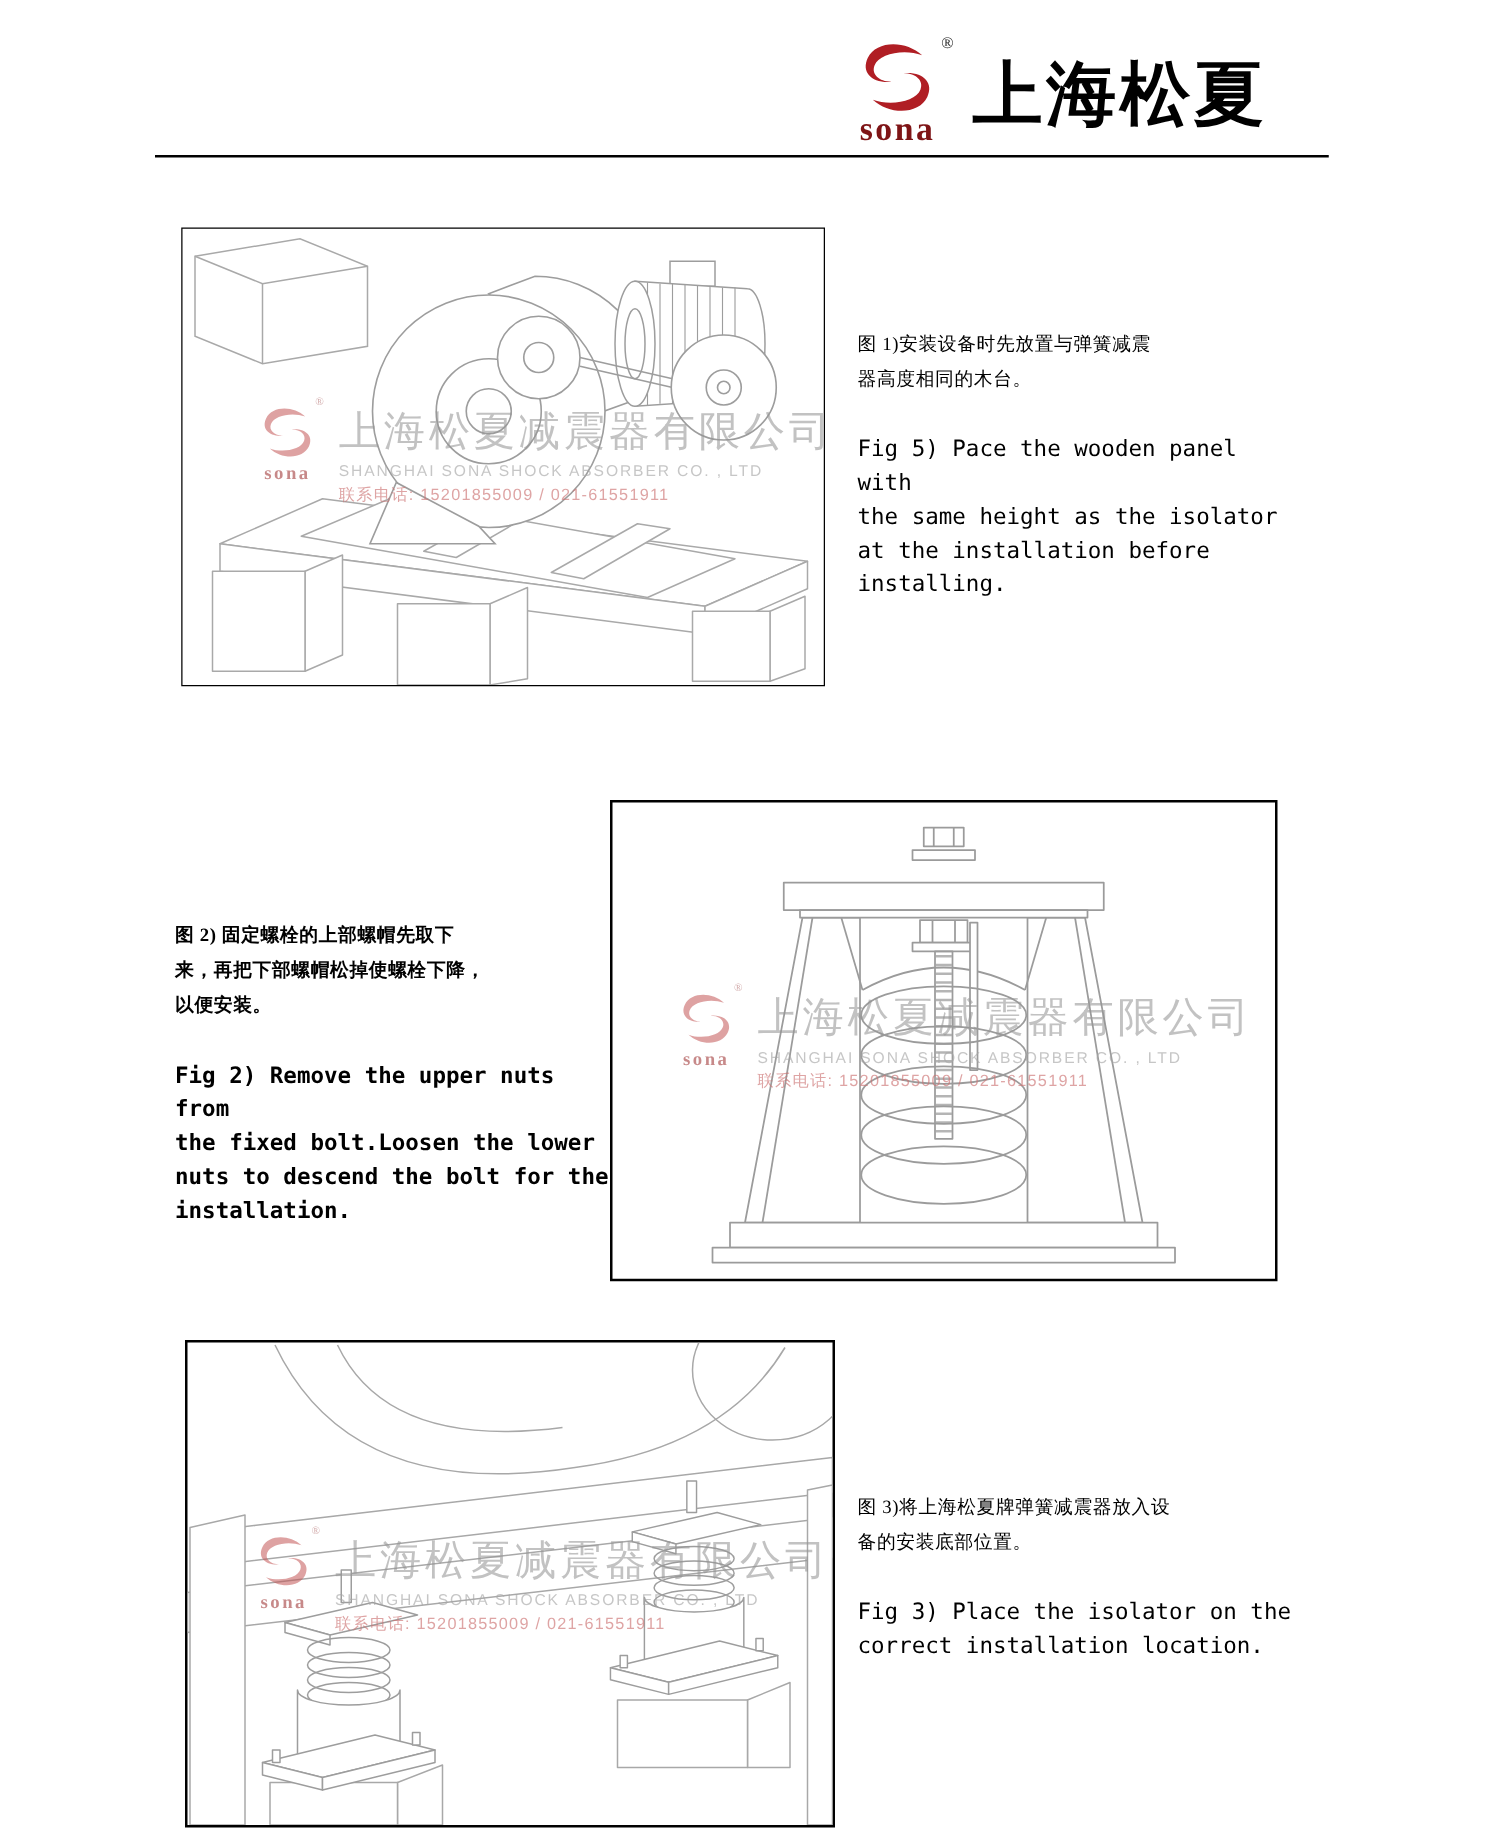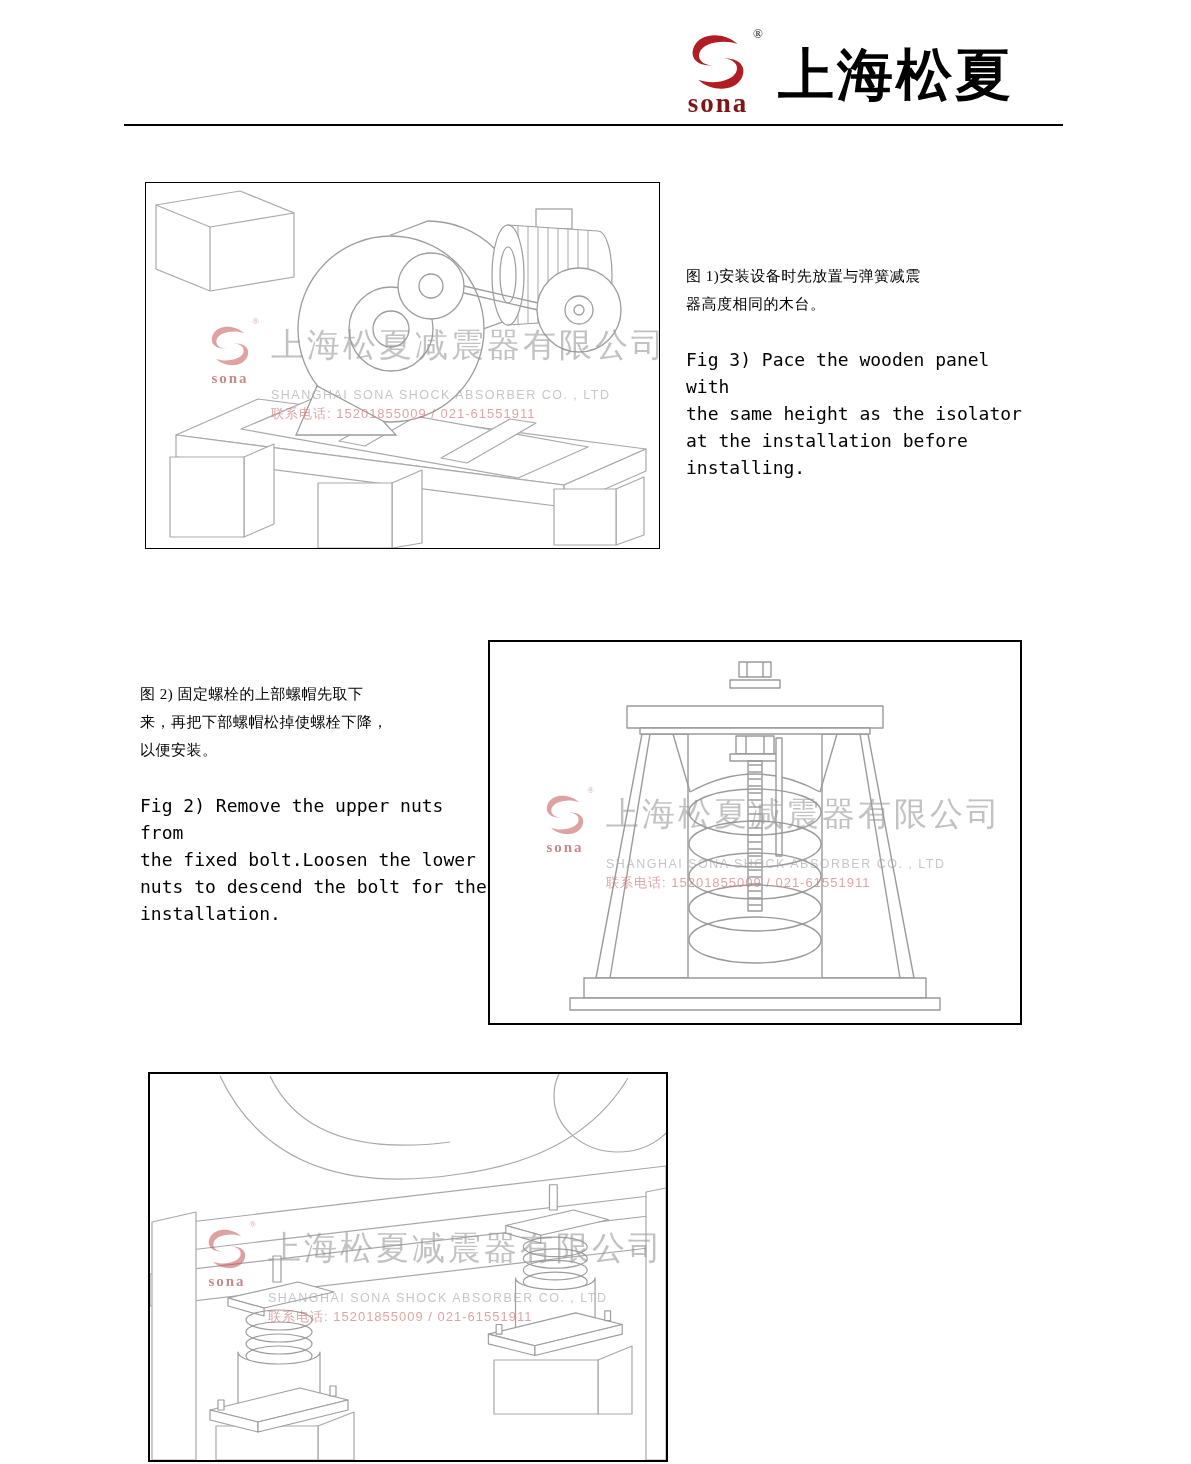--- a/index.html
+++ b/index.html
@@ -25,36 +25,36 @@
 
   
   .watermark{position:absolute;display:flex;gap:12px;align-items:flex-start;z-index:5;pointer-events:none;}
   .wm-badge{position:relative;width:58px;flex:0 0 auto;text-align:center;}
   .wm-badge svg{width:50px;height:46px;color:rgba(195,85,85,.55);}
   .wm-word{font-family:"Liberation Serif",serif;font-weight:bold;font-size:15px;
            color:rgba(165,65,65,.62);letter-spacing:2px;margin-top:-3px;}
   .wm-reg{position:absolute;top:-7px;right:0;font-size:9px;color:rgba(170,95,95,.55);}
   .wm-cn{font-size:33px;letter-spacing:3px;color:rgba(150,150,150,.58);white-space:nowrap;
          font-family:Liberation Mono, monospace;}
-  .wm-en{font-size:12.5px;letter-spacing:1.5px;color:rgba(168,168,168,.65);margin-top:20px;white-space:nowrap;
+  .wm-en{font-size:12.5px;letter-spacing:1.5px;color:rgba(168,168,168,.65);margin-top:2px;white-space:nowrap;
          font-family:"Liberation Sans",sans-serif;}
   .wm-phone{font-size:13px;letter-spacing:1px;color:rgba(205,115,115,.65);margin-top:3px;white-space:nowrap;
             font-family:Liberation Sans, sans-serif;}
   .wm1{left:55px;top:140px;}
   .wm2{left:46px;top:150px;}
   .wm3{left:48px;top:152px;}
 
   
   .caption{position:absolute;color:#000;}
   .caption .cn{font-family:"Liberation Serif","DejaVu Serif",serif;font-size:15px;line-height:28px;
                white-space:pre-line;letter-spacing:.5px;}
   .caption .en{font-family:"DejaVu Sans Mono","Liberation Mono",monospace;font-size:18px;line-height:27px;
                white-space:pre-line;margin-top:28px;}
   #cap1{left:686px;top:262px;width:340px;}
-  #cap2{left:140px;top:680px;width:350px;}
+  #cap2{left:140px;top:735px;width:350px;font-weight:bold;}
   #cap3{left:686px;top:1192px;width:365px;}
 </style>
 </head>
 <body>
 
 <svg width="0" height="0" style="position:absolute" aria-hidden="true">
   <defs>
     <g id="sonaS">
       <path fill="currentColor" d="M79,21 C60,3 25,3 15,24 C7,41 20,54 43,52 C28,52 19,43 23,33 C28,19 58,13 79,21 Z"></path>
       <path fill="currentColor" d="M21,73 C40,91 75,91 85,70 C93,53 80,40 57,42 C72,42 81,51 77,61 C72,75 42,81 21,73 Z"></path>
@@ -143,21 +143,21 @@
         <div class="wm-cn">上海松夏减震器有限公司</div>
         <div class="wm-en">SHANGHAI SONA SHOCK ABSORBER CO. , LTD</div>
         <div class="wm-phone">联系电话: 15201855009 / 021-61551911</div>
       </div>
     </div>
   </section>
 
   <div class="caption" id="cap1">
     <div class="cn">图 1)安装设备时先放置与弹簧减震
 器高度相同的木台。</div>
-    <div class="en">Fig 3) Pace the wooden panel with
+    <div class="en">Fig 5) Pace the wooden panel with
 the same height as the isolator
 at the installation before
 installing.</div>
   </div>
 
   <section class="figure" id="fig2">
     <svg class="drawing" viewBox="0 0 530 381">
       <g stroke="#9b9b9b" stroke-width="1.4" fill="none" stroke-linejoin="round">
 
         <polygon points="152,92 198,92 198,336 106,336" fill="#fff"></polygon>
@@ -278,14 +278,20 @@
         <div class="wm-word">sona</div>
       </div>
       <div class="wm-lines">
         <div class="wm-cn">上海松夏减震器有限公司</div>
         <div class="wm-en">SHANGHAI SONA SHOCK ABSORBER CO. , LTD</div>
         <div class="wm-phone">联系电话: 15201855009 / 021-61551911</div>
       </div>
     </div>
   </section>
 
+  <div class="caption" id="cap3">
+    <div class="cn">图 3)将上海松夏牌弹簧减震器放入设
+备的安装底部位置。</div>
+    <div class="en">Fig 3) Place the isolator on the
+correct installation location.</div>
+  </div>
 
 </div>
 
 </body></html>

